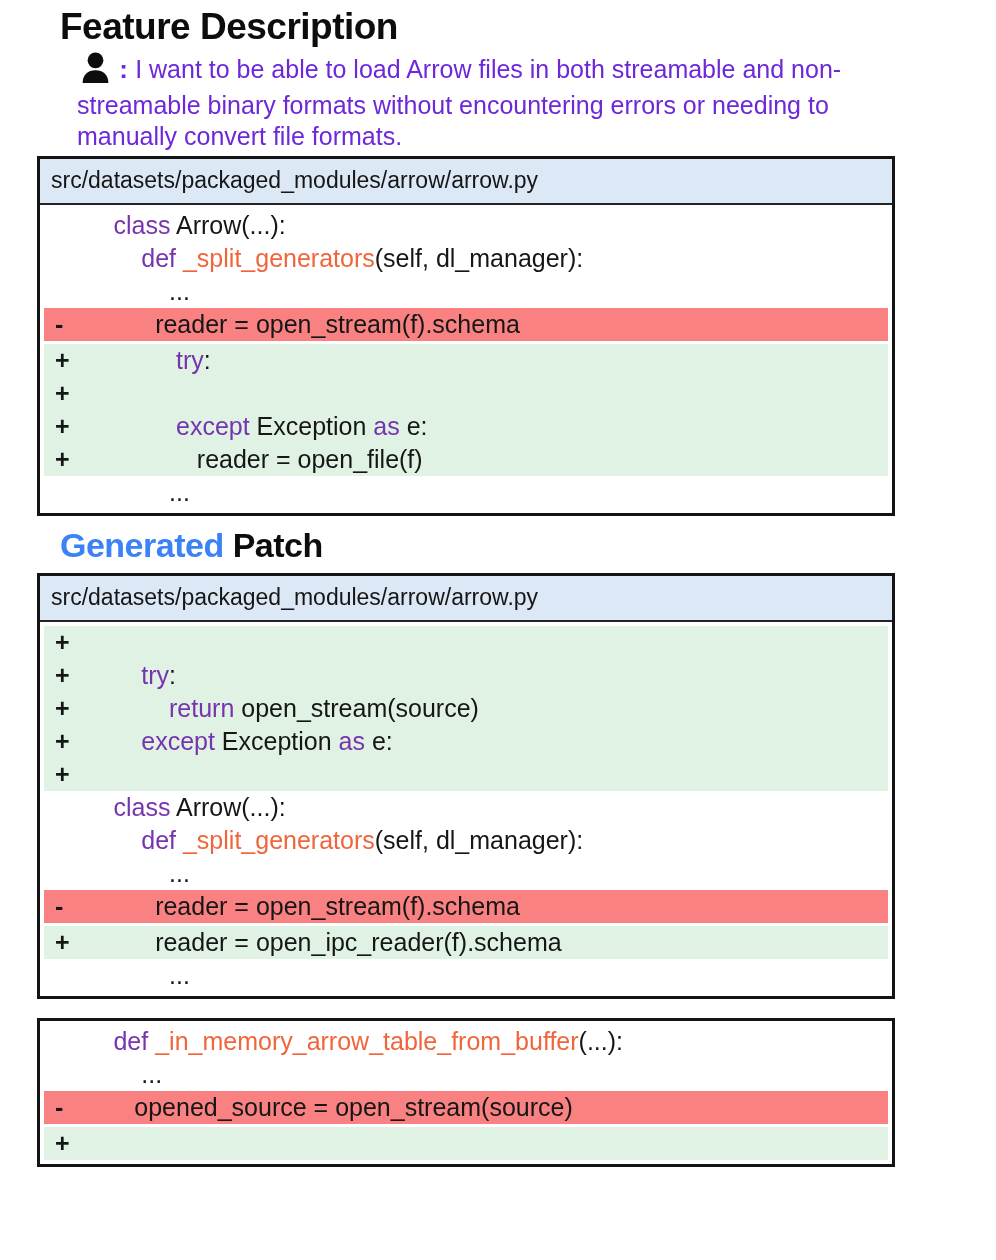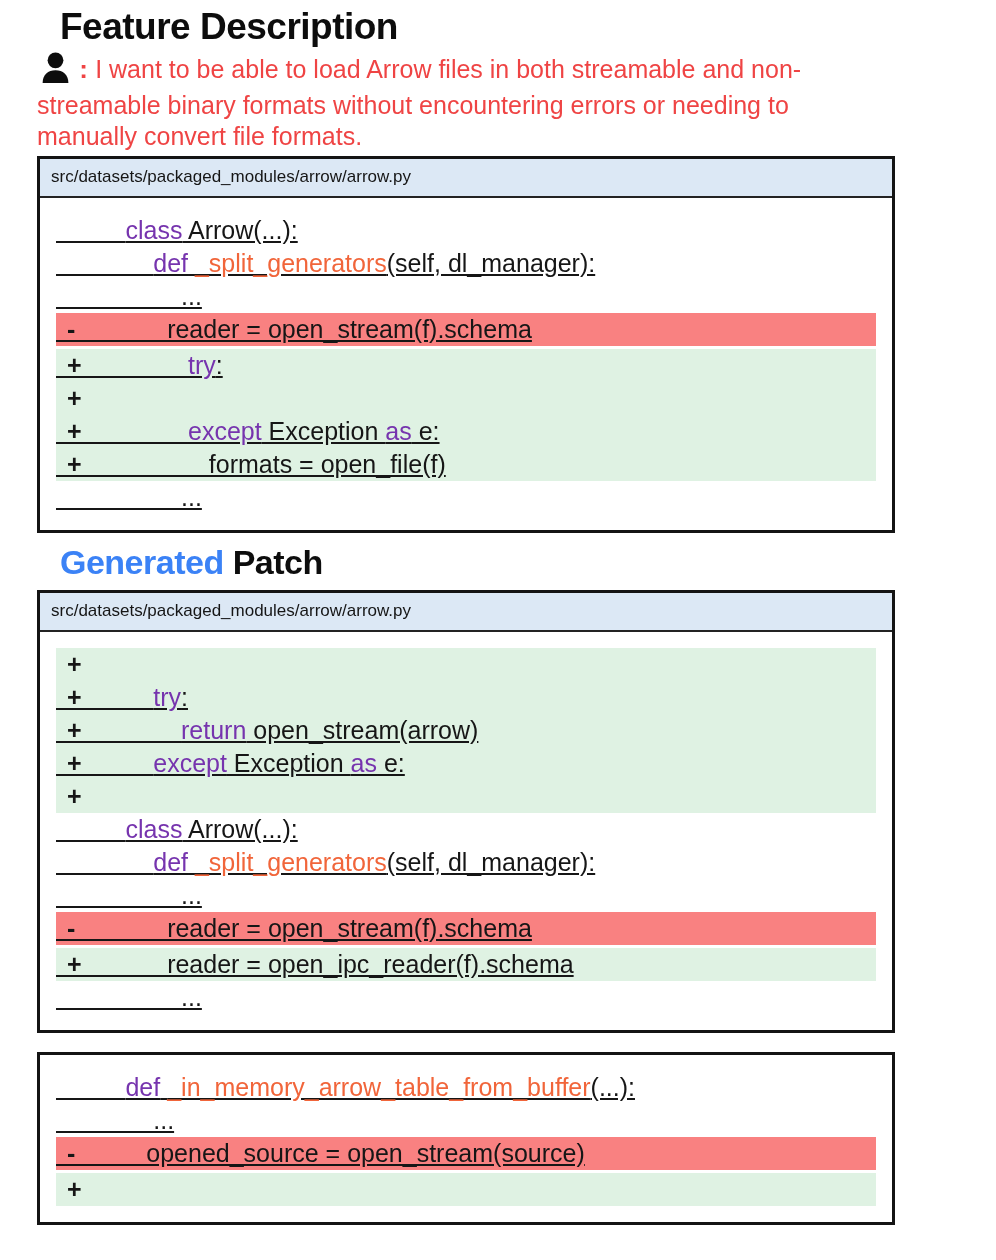--- a/index.html
+++ b/index.html
@@ -8,46 +8,46 @@
     font-family:"Liberation Sans","DejaVu Sans",sans-serif;
     color:#161616;overflow:hidden;
   }
   .container{box-sizing:border-box;padding:6px 41px 0 37px;width:936px;}
 
   .page-title{
     font-size:37px;font-weight:800;letter-spacing:-0.5px;
     margin:0 0 4px 23px;color:#0d0d0d;
   }
 
-  .user-request{font-size:25px;line-height:31px;color:#ef4444;}
+  .user-request{font-size:25px;line-height:31px;color:#6d28d9;margin-left:40px;}
   .person-icon{display:inline-block;vertical-align:-5px;margin:0 2px 0 4px;}
   .colon{font-weight:700;font-size:26px;}
   .desc-text{white-space:pre-line;}
 
   .section-heading{
     font-size:34px;font-weight:800;letter-spacing:-0.5px;
     margin:4px 0 8px 23px;color:#0d0d0d;
   }
   .section-heading .accent{font-weight:800;}
 
   .diff-block{
     border:3px solid #141414;background:#ffffff;
   }
   .block-gold{margin-top:4px;}
   .block-gen-1{margin-top:2px;}
   .block-gen-2{margin-top:19px;}
 
   .file-header{
     background:var(--header-bg,#DCE8F5);
     border-bottom:2px solid #232323;
-    font-size:17px;color:#161616;
+    font-size:23px;color:#161616;
     padding:8px 10px 9px 11px;
   }
 
-  .block-body{padding:16px;text-decoration:underline;}
+  .block-body{padding:4px;}
   .code-row{
     position:relative;display:block;
     font-size:25px;line-height:33px;height:33px;
     white-space:pre;color:#161616;
   }
   .code-row.removed{background:var(--removed-bg,#F98181);}
   .code-row.added{background:var(--added-bg,#DFF2E3);}
   .code-row.gap-above{border-top:3px solid #ffffff;}
   .sign{
     position:absolute;left:11px;top:0;
@@ -79,38 +79,38 @@
       <div class="diff-block block-gold">
         <div class="file-header">src/datasets/packaged_modules/arrow/arrow.py</div>
         <div class="block-body">
           <div class="code-row context"><span><span>          </span><span class="tok-kw">class</span><span> Arrow(...):</span></span></div>
           <div class="code-row context"><span><span>              </span><span class="tok-kw">def</span><span> </span><span class="tok-fn">_split_generators</span><span>(self, dl_manager):</span></span></div>
           <div class="code-row context"><span><span>                  ...</span></span></div>
           <div class="code-row removed"><span class="sign">-</span><span><span>                reader = open_stream(f).schema</span></span></div>
           <div class="code-row added gap-above"><span class="sign">+</span><span><span>                   </span><span class="tok-kw">try</span><span>:</span></span></div>
           <div class="code-row added"><span class="sign">+</span></div>
           <div class="code-row added"><span class="sign">+</span><span><span>                   </span><span class="tok-kw">except</span><span> Exception </span><span class="tok-kw">as</span><span> e:</span></span></div>
-          <div class="code-row added"><span class="sign">+</span><span><span>                      formats = open_file(f)</span></span></div>
+          <div class="code-row added"><span class="sign">+</span><span><span>                      reader = open_file(f)</span></span></div>
           <div class="code-row context"><span><span>                  ...</span></span></div>
         </div>
       </div>
     </div>
 
   <h2 class="section-heading" style="margin-top:10px;">
     <span class="accent" style="color: #3b82f6;">Generated</span>
     <span>Patch</span>
   </h2>
 
   <div>
       <div class="diff-block block-gen-1">
         <div class="file-header">src/datasets/packaged_modules/arrow/arrow.py</div>
         <div class="block-body">
           <div class="code-row added"><span class="sign">+</span></div>
           <div class="code-row added"><span class="sign">+</span><span><span>              </span><span class="tok-kw">try</span><span>:</span></span></div>
-          <div class="code-row added"><span class="sign">+</span><span><span>                  </span><span class="tok-kw">return</span><span> open_stream(arrow)</span></span></div>
+          <div class="code-row added"><span class="sign">+</span><span><span>                  </span><span class="tok-kw">return</span><span> open_stream(source)</span></span></div>
           <div class="code-row added"><span class="sign">+</span><span><span>              </span><span class="tok-kw">except</span><span> Exception </span><span class="tok-kw">as</span><span> e:</span></span></div>
           <div class="code-row added"><span class="sign">+</span></div>
           <div class="code-row context"><span><span>          </span><span class="tok-kw">class</span><span> Arrow(...):</span></span></div>
           <div class="code-row context"><span><span>              </span><span class="tok-kw">def</span><span> </span><span class="tok-fn">_split_generators</span><span>(self, dl_manager):</span></span></div>
           <div class="code-row context"><span><span>                  ...</span></span></div>
           <div class="code-row removed"><span class="sign">-</span><span><span>                reader = open_stream(f).schema</span></span></div>
           <div class="code-row added gap-above"><span class="sign">+</span><span><span>                reader = open_ipc_reader(f).schema</span></span></div>
           <div class="code-row context"><span><span>                  ...</span></span></div>
         </div>
       </div>

